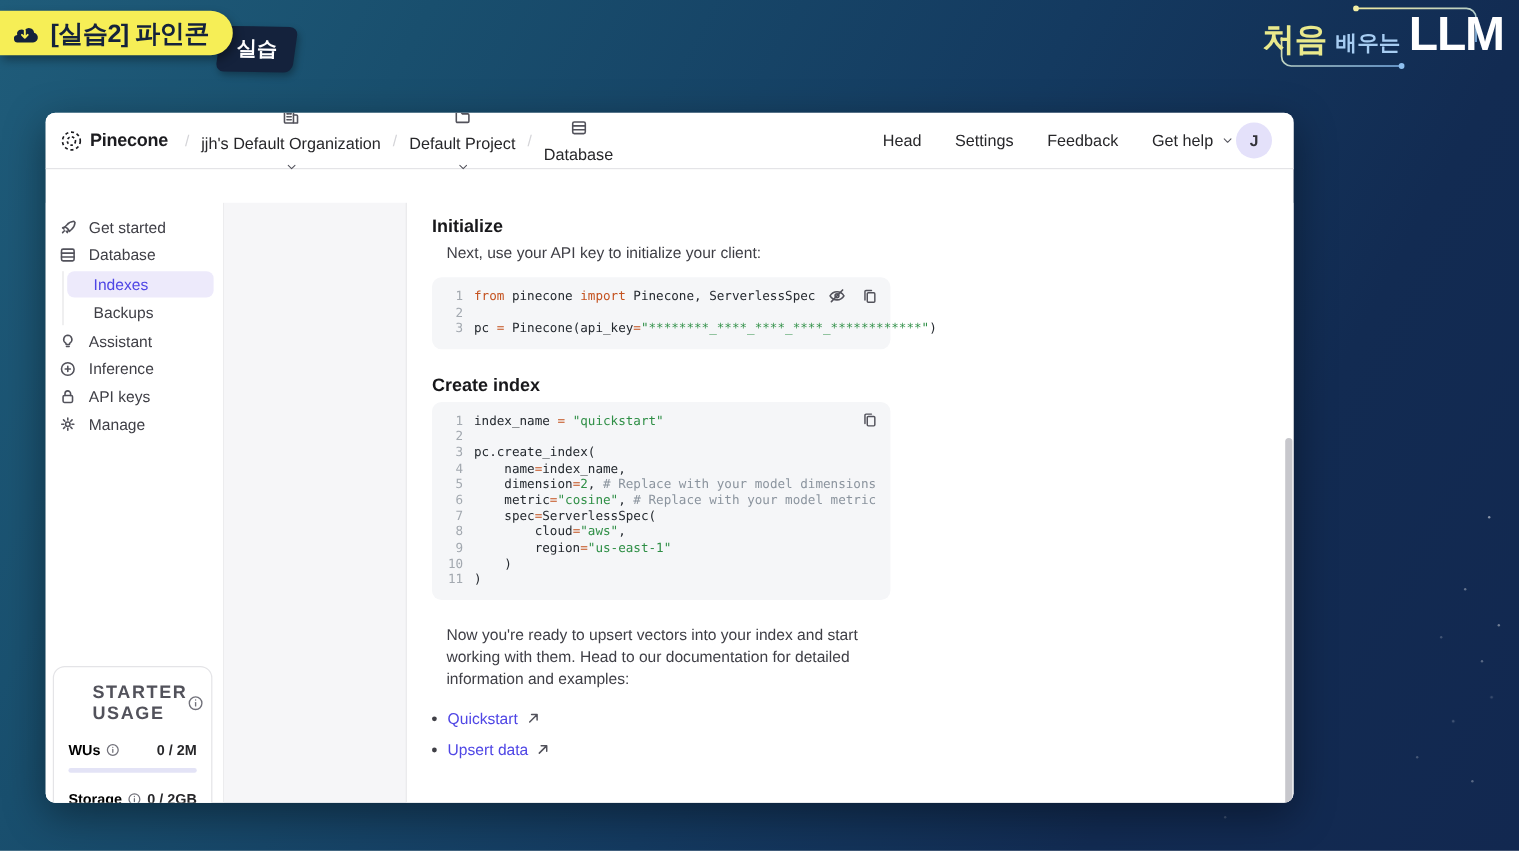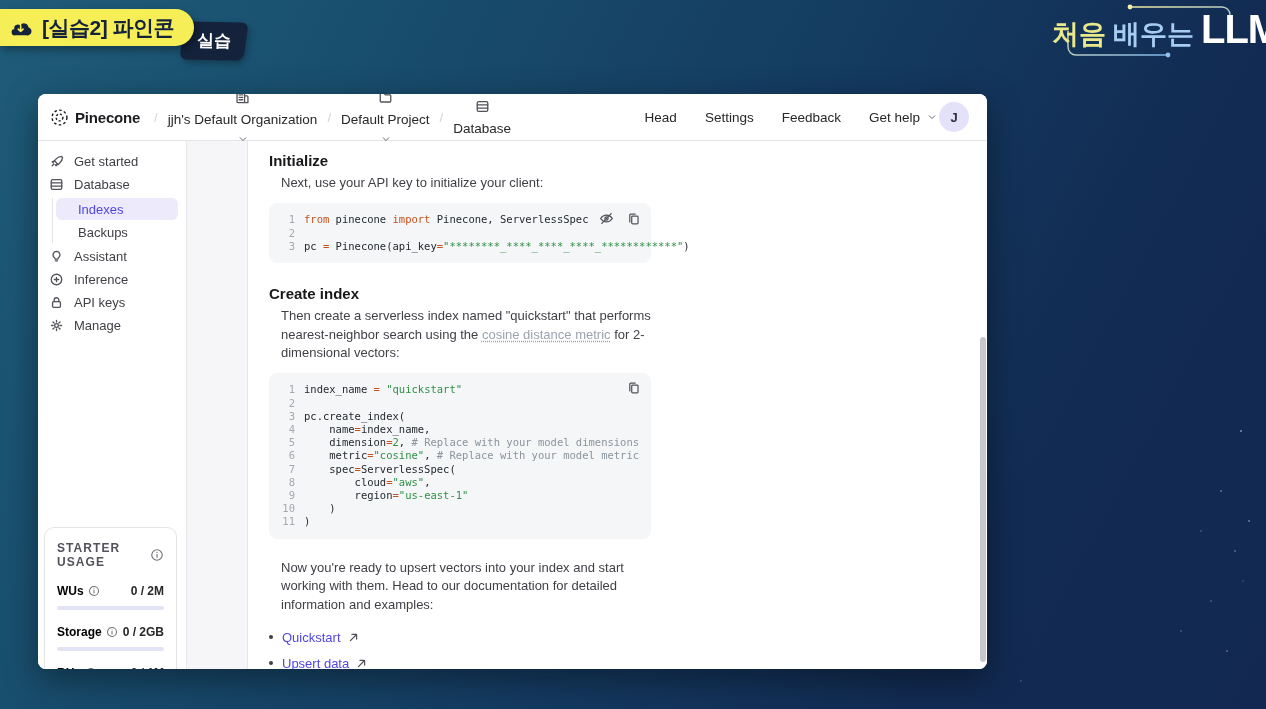--- a/index.html
+++ b/index.html
@@ -32,29 +32,29 @@
     padding:7px 15px 8px; border-radius:7px; transform:skewX(-7deg) rotate(1deg);
     margin:13px 0 0 -12px; position:relative; z-index:1; box-shadow:2px 3px 6px rgba(0,0,0,.3);
   }
   .badge-tag span { display:inline-block; transform:skewX(7deg); }
 
   
   .llm-logo { position:absolute; right:6px; top:3px; width:222px; height:56px; z-index:5; }
   .llm-frame { position:absolute; inset:0; }
   .llm-text { position:absolute; left:14px; top:8px; white-space:nowrap; display:flex; align-items:baseline; gap:7px; }
   .llm-w1 { color:#e9e98c; font-size:27px; font-weight:800; }
-  .llm-w2 { color:#a7cdf2; font-size:27px; font-weight:800; }
+  .llm-w2 { color:#a7cdf2; font-size:18px; font-weight:800; }
   .llm-w3 { color:#ffffff; font-size:40px; font-weight:800; letter-spacing:-1px; line-height:.9; }
 
   
   .window {
-    position:absolute; left:38px; top:94px; width:949px; height:575px;
+    position:absolute; left:38px; top:94px; width:1040px; height:575px;
     background:#fff; border-radius:8px; overflow:hidden;
     box-shadow:0 10px 34px rgba(0,0,0,.4);
-    display:flex; flex-direction:column;
+    display:flex; flex-direction:column;gap:28px;
   }
 
   
   .app-header {
     height:47px; flex:none; display:flex; align-items:center;
     padding:0 18px 0 12px; border-bottom:1px solid #e4e4e7; background:#fff;
   }
   .brand { display:flex; align-items:center; gap:6px; }
   .brand-name { font-size:15px; font-weight:700; color:#1c1c20; letter-spacing:-.2px; }
   .crumbs { display:flex; align-items:center; margin-left:4px; }
@@ -81,21 +81,21 @@
   .nav-tree { margin:2px 8px 2px 14px; border-left:1px solid #e4e4e7; padding:0; }
   .nav-sub { height:22px; display:flex; align-items:center; padding-left:22px; margin:1px 0 1px 3px; font-size:13px; color:#3f3f46; border-radius:6px; cursor:pointer; }
   .nav-sub.active { background:#edeafb; color:#4f46e5; }
 
   
   .usage-card {
     position:absolute; left:6px; right:9px; top:386px; background:#fff;
     border:1px solid #e4e4e7; border-radius:10px; padding:13px 12px 12px;
   }
   .usage-head { display:flex; align-items:center; justify-content:space-between; }
-  .usage-title { font-size:12px; font-weight:700; letter-spacing:.09em; color:#52525b; }
+  .usage-title { font-size:15px; font-weight:700; letter-spacing:.09em; color:#52525b;margin-left:20px; }
   .usage-row { margin-top:15px; }
   .usage-row-top { display:flex; align-items:center; }
   .usage-label { font-size:12px; font-weight:700; color:#000000; margin-right:4px; }
   .usage-val { margin-left:auto; font-size:12px; font-weight:700; color:#27272a; }
   .usage-bar { margin-top:8px; height:4px; border-radius:2px; background:#e3e3f6; }
   .info { color:#71717a; display:inline-flex; }
 
   
   .main-area { flex:1; background:#f6f6f8; position:relative; }
   .cursor { position:absolute; left:270px; top:166px; }
@@ -406,21 +406,20 @@
               <span class="ic ">
                 <svg width="14" height="14" viewBox="0 0 16 16" fill="none" stroke="currentColor" stroke-width="1.4" stroke-linecap="round" stroke-linejoin="round">
                   <rect x="5.4" y="4.6" width="7.2" height="9" rx="1"></rect>
                   <path d="M3.2 11.4V3.4a1 1 0 0 1 1-1h5.2"></path>
                 </svg>
               </span>
             </div>
           </div>
 
         <h3 class="sec-title second">Create index</h3>
-        <p class="para"><span>Then create a serverless index named "quickstart" that performs nearest-neighbor search using the </span><span class="inline-link">cosine distance metric</span><span> for 2-dimensional vectors:</span></p>
 
         <div class="codeblock">
             <div class="codeline">
               <span class="ln">1</span>
               <span class="cl"><span>index_name </span><span class="tk-o">=</span><span> </span><span class="tk-s">"quickstart"</span></span>
             </div>
             <div class="codeline">
               <span class="ln">2</span>
               <span class="cl"> </span>
             </div>

